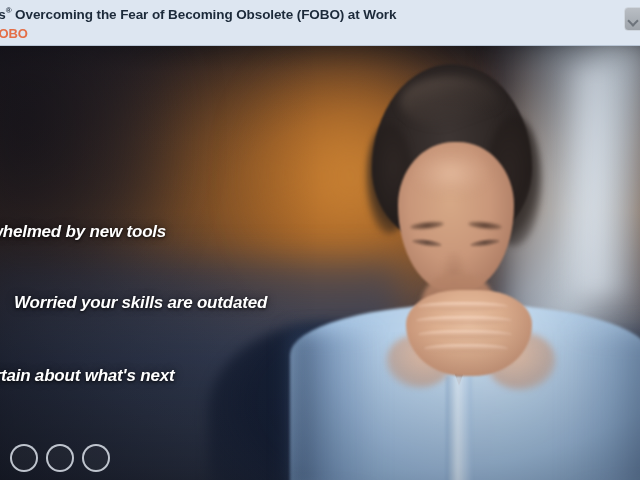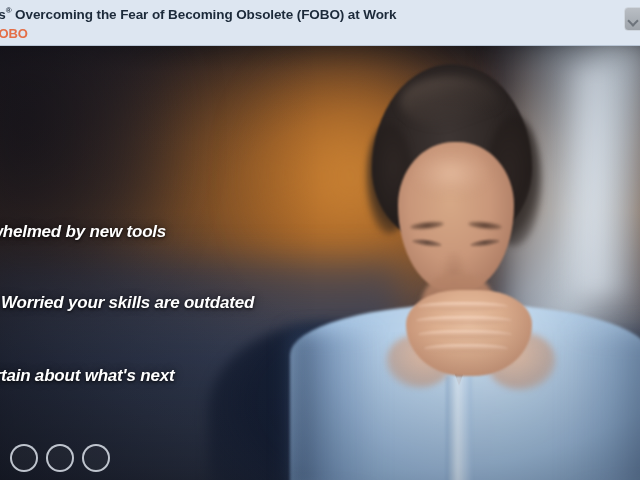--- a/index.html
+++ b/index.html
@@ -495,21 +495,21 @@
     font-family: "Liberation Sans", sans-serif;
     font-style: italic;
     font-weight: bold;
     font-size: 17px;
     color: #ffffff;
     text-shadow: 0 1px 3px rgba(0,0,0,0.75), 0 0 10px rgba(0,0,0,0.45);
     letter-spacing: -0.2px;
     z-index: 20;
   }
   #caption-1 { left: -26px; top: 176px; }
-  #caption-2 { left: 1px;  top: 247px; text-align: center; }
+  #caption-2 { left: 14px;  top: 247px; text-align: center; }
   #caption-3 { left: -24px; top: 320px; }
 
   
   #dots {
     position: absolute;
     left: 10px;
     bottom: 8px;
     display: flex;
     gap: 8px;
     z-index: 20;

